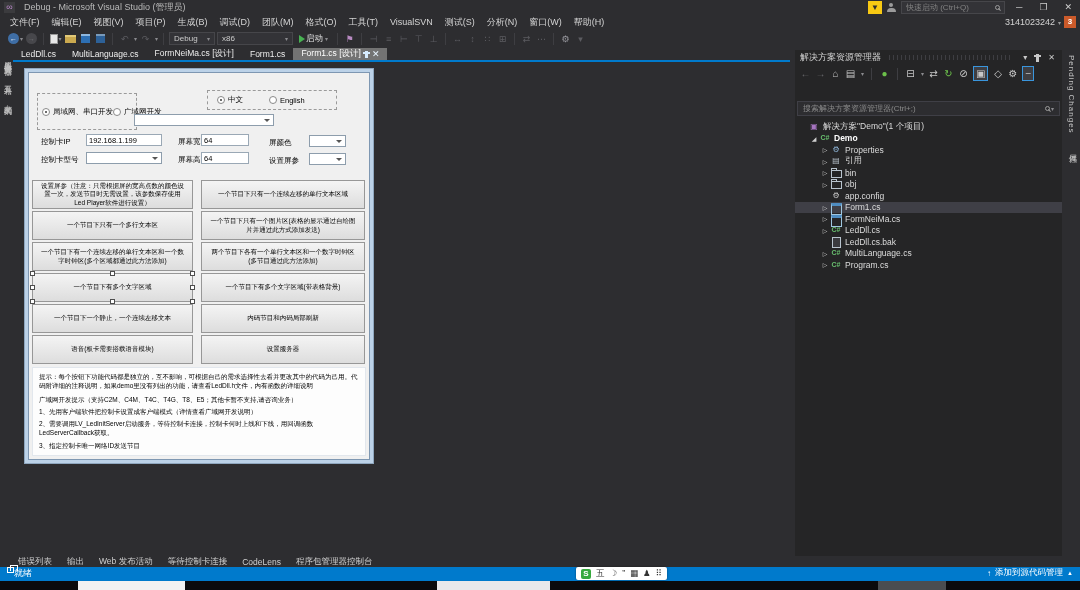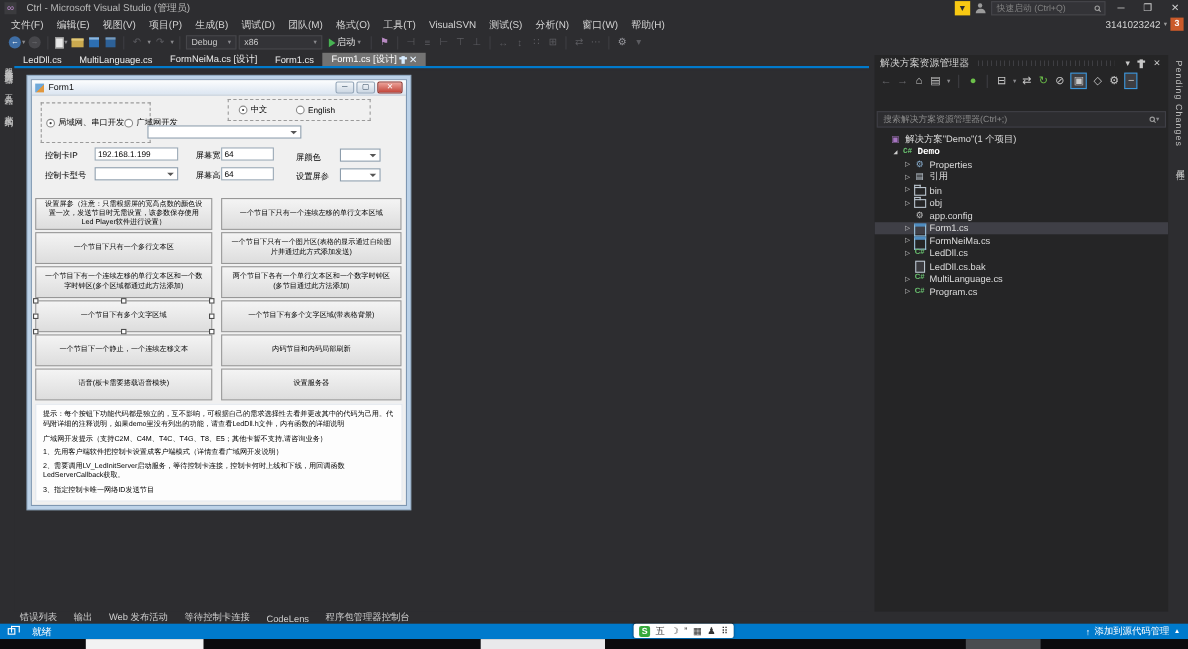--- a/index.html
+++ b/index.html
@@ -111,41 +111,41 @@
   .ic-wrench::before{content:'⚙';color:#8fb6d9;font-size:8px}
   .ic-refs::before{content:'▤';color:#b9c4ce}
   .ic-config::before{content:'⚙';color:#c8c8c8;font-size:8px}
   .ic-folder::before{content:'';left:1px;top:2px;width:9px;height:6px;border:1px solid #b9c4ce}
   .ic-folder::after{content:'';position:absolute;left:1px;top:0;width:4px;height:2px;border:1px solid #b9c4ce;border-bottom:none}
   .ic-form::before{content:'';left:1px;top:1px;width:9px;height:8px;border:1px solid #9fc7e0;border-top:3px solid #4e8cc0}
   .ic-file::before{content:'';left:2px;top:0;width:7px;height:9px;border:1px solid #b9c4ce;background:#3a3a3e}
   
   .bottom-tabs{position:absolute;left:0;right:0;bottom:23px;height:11px;display:flex;align-items:center;gap:15px;padding-left:18px;font-size:8.5px;color:#cfcfcf}
   .btab{white-space:nowrap}
-  .statusbar{position:absolute;left:0;right:0;bottom:9px;height:14px;background:#007acc;color:#fff;font-size:9px;display:flex;align-items:center;padding:0 7px;gap:15px}
+  .statusbar{position:absolute;left:0;right:0;bottom:9px;height:14px;background:#007acc;color:#fff;font-size:9px;display:flex;align-items:flex-start;padding:0 7px;gap:0}
   .restore{width:7px;height:6px;border:1px solid #fff;position:relative;flex:none}
   .restore::after{content:'';position:absolute;left:2px;top:-3px;width:6px;height:5px;border:1px solid #fff;border-bottom:none}
   .sb-right{margin-left:auto;display:flex;align-items:center;gap:4px;font-size:8.5px}
   .sb-right .up{font-size:8px}
   .sb-right .col{font-size:6px}
   .ime{position:absolute;left:576px;bottom:10px;height:13px;background:#fff;border-radius:2px;display:flex;align-items:center;gap:5px;padding:0 5px;font-size:9px;color:#444;box-shadow:0 0 2px rgba(0,0,0,.5)}
   .sogou{width:10px;height:10px;border-radius:2px;background:#36a93c;color:#fff;font-weight:bold;font-size:8px;line-height:10px;text-align:center}
   .imeg{font-size:8.5px;color:#333;line-height:13px}
   .taskbar{position:absolute;left:0;right:0;bottom:0;height:9px;background:#0b0b0d}
   .tkfrag{position:absolute;top:0;height:9px}
   .tk1{left:78px;width:107px;background:#f2f2f2}
   .tk2{left:437px;width:113px;background:#e9e9eb}
   .tk3{left:878px;width:68px;background:#4a4d50}
 </style>
 </head>
 <body>
 
 <div class="titlebar">
   <span class="vs-logo g" data-glyph="∞"></span>
-  <span class="title-text">Ctrl - Microsoft Visual Studio (管理员)</span>
+  <span class="title-text">Debug - Microsoft Visual Studio (管理员)</span>
   <div class="tb-right">
     <span class="flag-btn g" data-glyph="▼"></span>
     <span class="person"></span>
     <span class="quick-launch">
       <span class="ph">快速启动 (Ctrl+Q)</span>
       <span class="mag"></span>
     </span>
     <span class="win-btn g" data-glyph="─"></span>
     <span class="win-btn g" data-glyph="❐"></span>
     <span class="win-btn g" data-glyph="✕"></span>
@@ -270,27 +270,20 @@
     </span>
     <span class="dtab active">
       <span>Form1.cs [设计]</span>
       <span class="tpin"></span>
       <span class="tclose g" data-glyph="✕"></span>
     </span>
   </div>
 
 <div class="docwell">
   <div class="form-window">
-    <div class="fw-title">
-      <span class="fw-icon"></span>
-      <span class="fw-title-text">Form1</span>
-      <span class="fw-btn g" data-glyph="─"></span>
-      <span class="fw-btn g" data-glyph="▢"></span>
-      <span class="fw-btn close g" data-glyph="✕"></span>
-    </div>
     <div class="fw-body">
 
       <div class="fgroup fg1">
 
       <span class="radio-row">
             <span class="radio checked"></span>
             <span>局域网、串口开发</span>
           </span>
           <span class="radio-row">
             <span class="radio"></span>
@@ -440,21 +433,21 @@
     <span class="mag"></span>
     <span class="dd6 g" data-glyph="▾"></span>
   </div>
   <div class="se-tree">
 
   <div class="tree-row" style="padding-left: 3px;">
         <span class="tree-arrow"></span>
         <i class="tic ic-solution"></i>
         <span>解决方案"Demo"(1 个项目)</span>
       </div>
-      <div class="tree-row bold" style="padding-left: 14px; font-family: Liberation Mono, monospace;">
+      <div class="tree-row bold" style="padding-left: 14px;">
         <span class="tree-arrow">◢</span>
         <i class="tic ic-project"></i>
         <span>Demo</span>
       </div>
       <div class="tree-row" style="padding-left: 25px;">
         <span class="tree-arrow">▷</span>
         <i class="tic ic-wrench"></i>
         <span>Properties</span>
       </div>
       <div class="tree-row" style="padding-left: 25px;">

